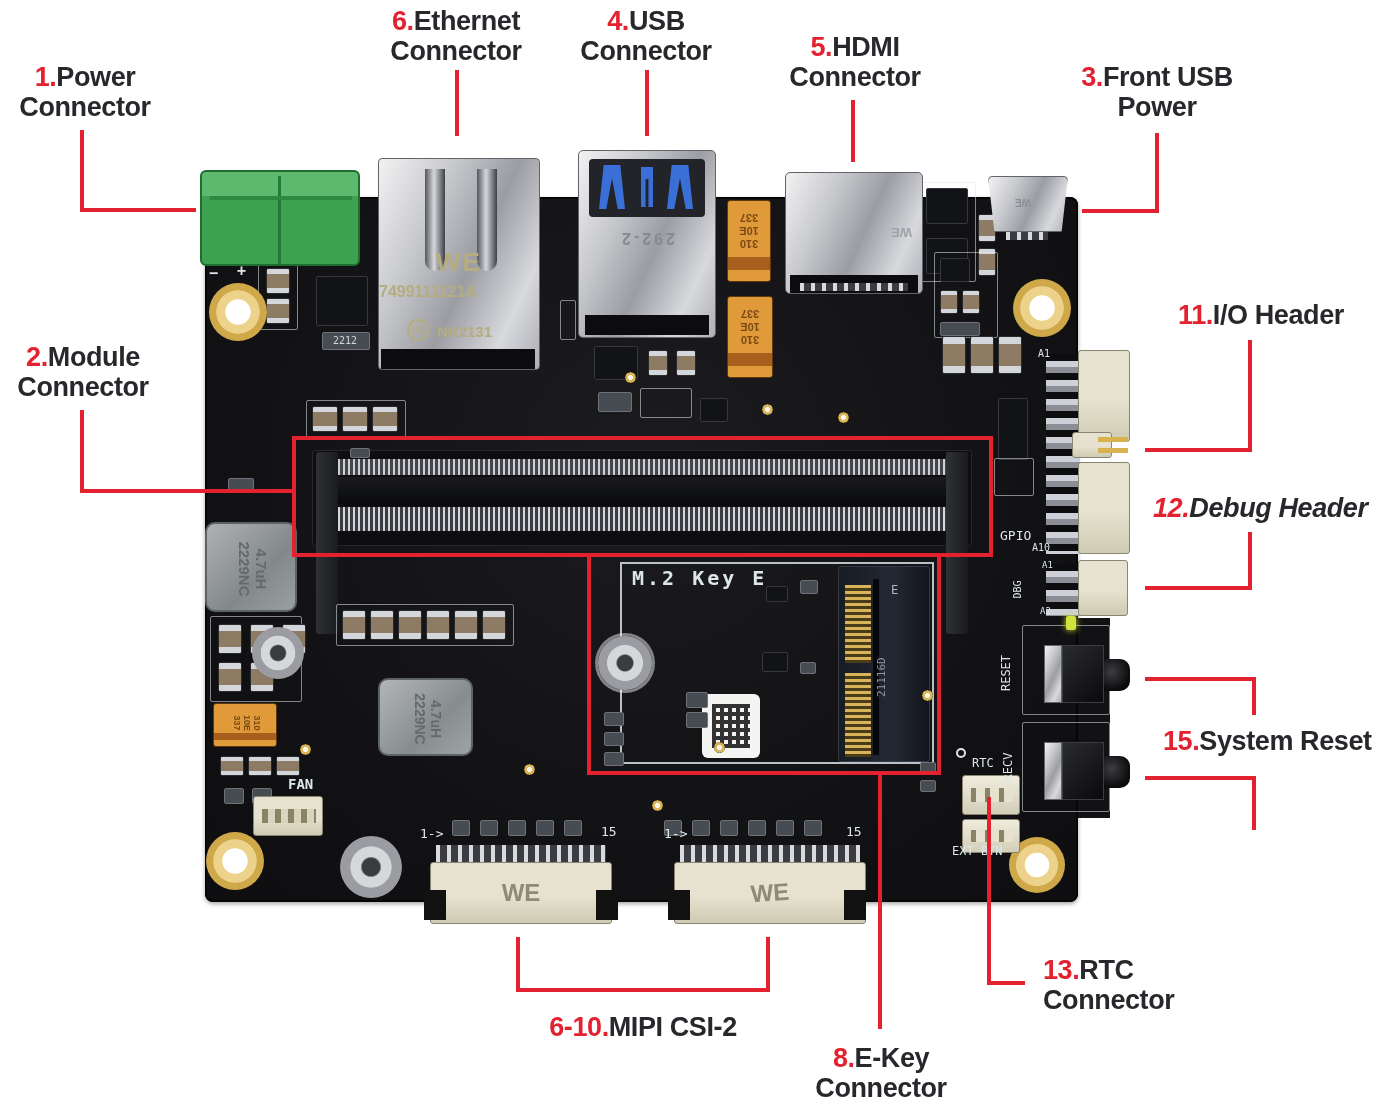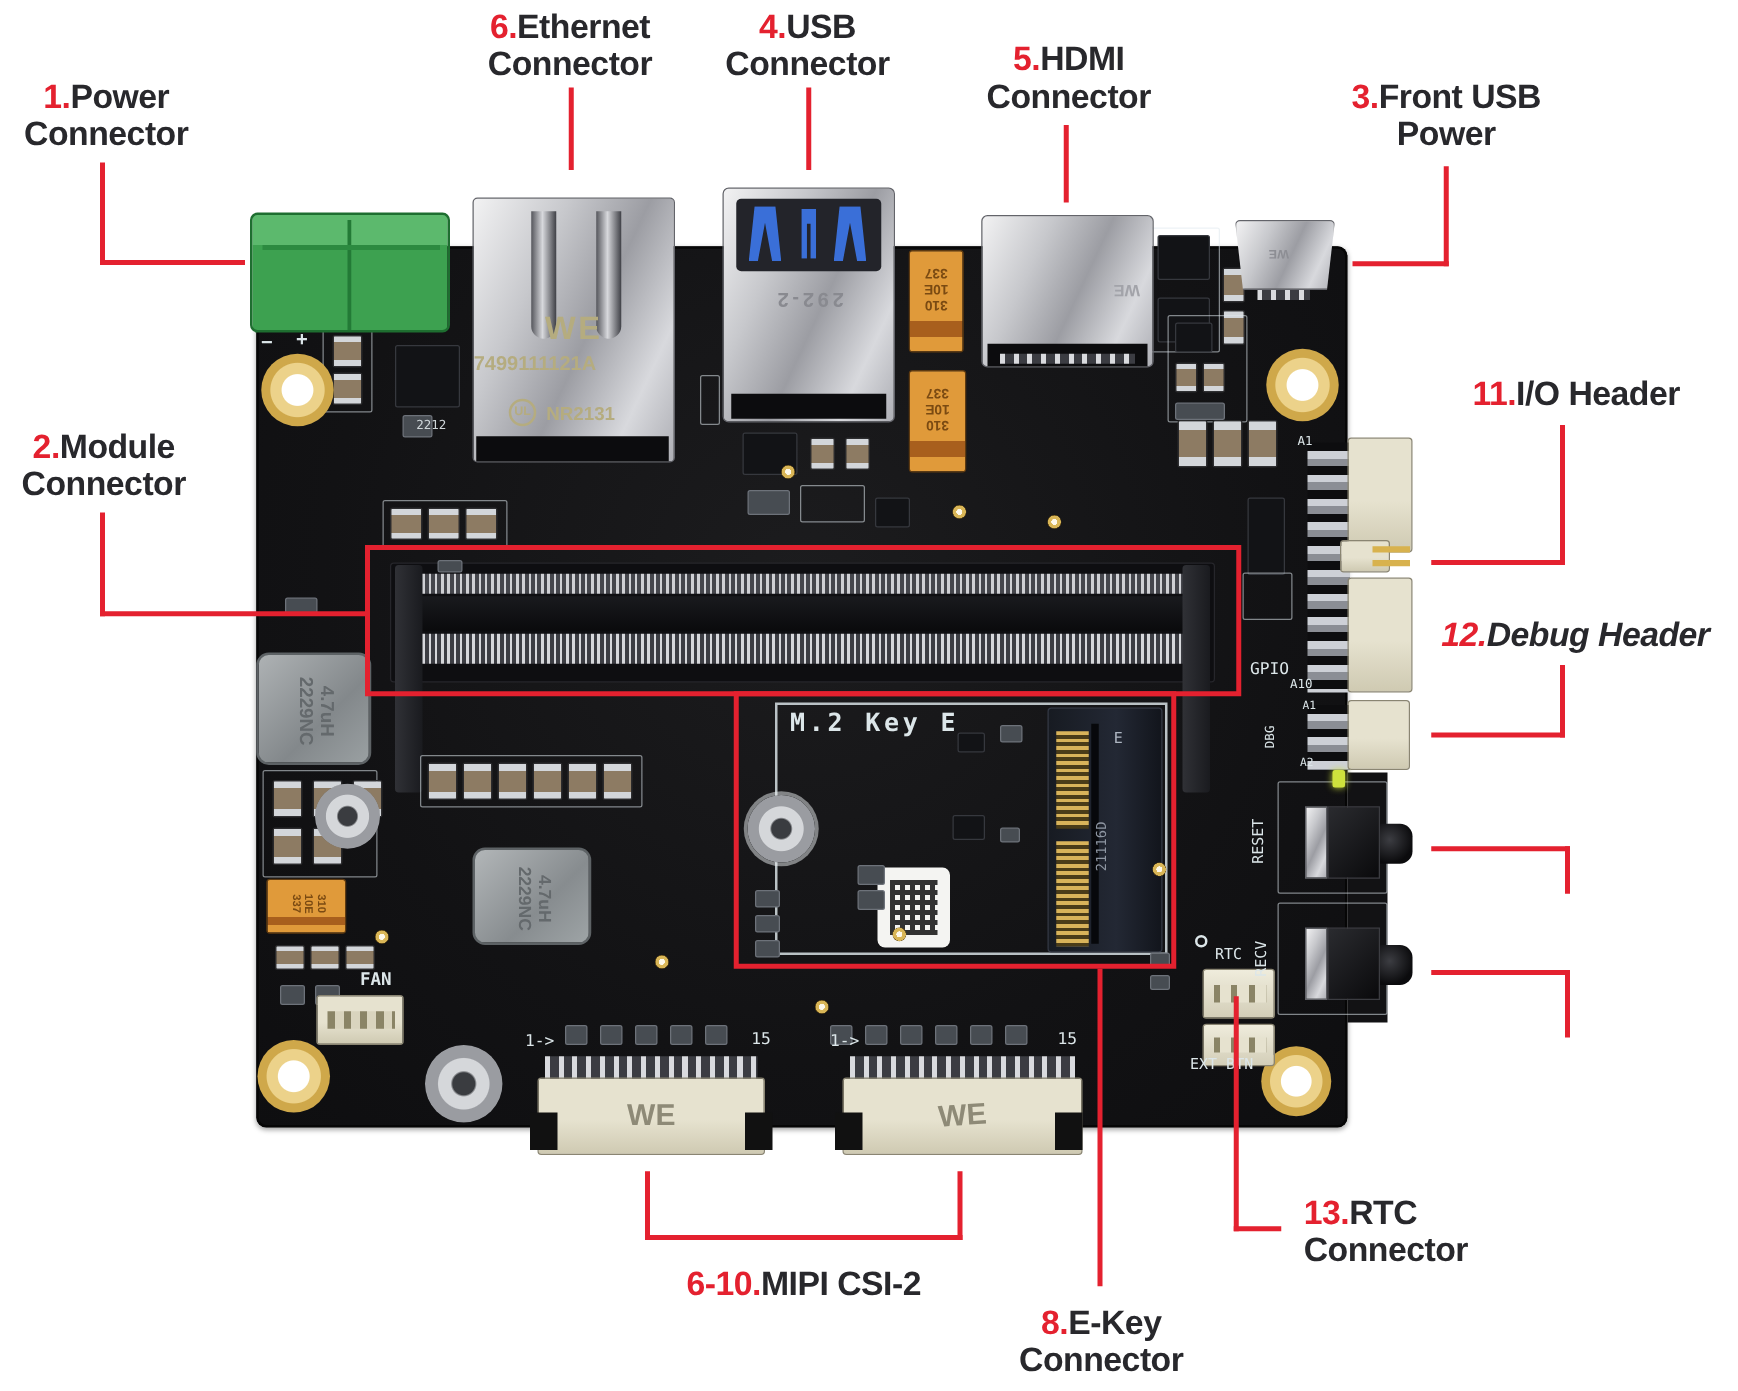--- a/index.html
+++ b/index.html
@@ -151,21 +151,21 @@
         <div>337</div>
     </div>
   </div>
   <div class="orange-cap" style="left:213px;top:703px;width:64px;height:44px;">
     <div class="abs" style="left:16px;top:4px;transform:rotate(90deg);color:#7a4a12;font:700 9px/10px 'Liberation Sans',sans-serif;text-align:center;width:34px;">
       <div>310</div>
         <div>10E</div>
         <div>337</div>
     </div>
   </div>
-  <div class="smd part" style="left:322px;top:332px;width:24px;height:18px;">
+  <div class="smd part" style="left:322px;top:332px;width:48px;height:18px;">
     <span class="silk" style="left:10px;top:2px;font-size:10px;color:#cfd6d9;">2212</span>
   </div>
 
   <span class="silk" style="left:288px;top:776px;font-size:14px;font-weight:700;">FAN</span>
   <div class="beige" style="left:253px;top:796px;width:70px;height:40px;">
     <div class="abs" style="left:8px;top:12px;width:54px;height:14px;background:repeating-linear-gradient(90deg,#8a8466 0 6px,#d9d4be 6px 13px);"></div>
   </div>
 
   <div class="pinstrip" style="left:436px;top:845px;width:170px;height:18px;"></div>
   <div class="beige" style="left:430px;top:862px;width:182px;height:62px;">
@@ -286,20 +286,23 @@
   </div>
   <div class="lbl" style="left:1178px;top:300px;">
     <div><span class="num">11.</span><span>I/O Header</span></div>
   </div>
   <div class="lbl" style="left:1153px;top:493px;font-style:italic;">
     <div><span class="num">12.</span><span>Debug Header</span></div>
   </div>
   <div class="lbl" style="left:1043px;top:955px;">
     <div><span class="num">13.</span><span>RTC</span></div>
     <div>Connector</div>
+  </div>
+  <div class="lbl" style="left:1163px;top:726px;">
+    <div><span class="num">15.</span><span>System Reset</span></div>
   </div>
 
 
   <div id="decor">
       <div class="smd box" style="left: 258px; top: 262px; width: 40px; height: 68px;"></div>
       <div class="smd cap" style="left: 266px; top: 268px; width: 24px; height: 26px;"></div>
       <div class="smd cap" style="left: 266px; top: 298px; width: 24px; height: 26px;"></div>
       <div class="smd ic" style="left: 316px; top: 276px; width: 52px; height: 50px;"></div>
       <div class="smd box" style="left: 306px; top: 400px; width: 100px; height: 38px;"></div>
       <div class="smd cap" style="left: 312px; top: 406px; width: 26px; height: 26px;"></div>

